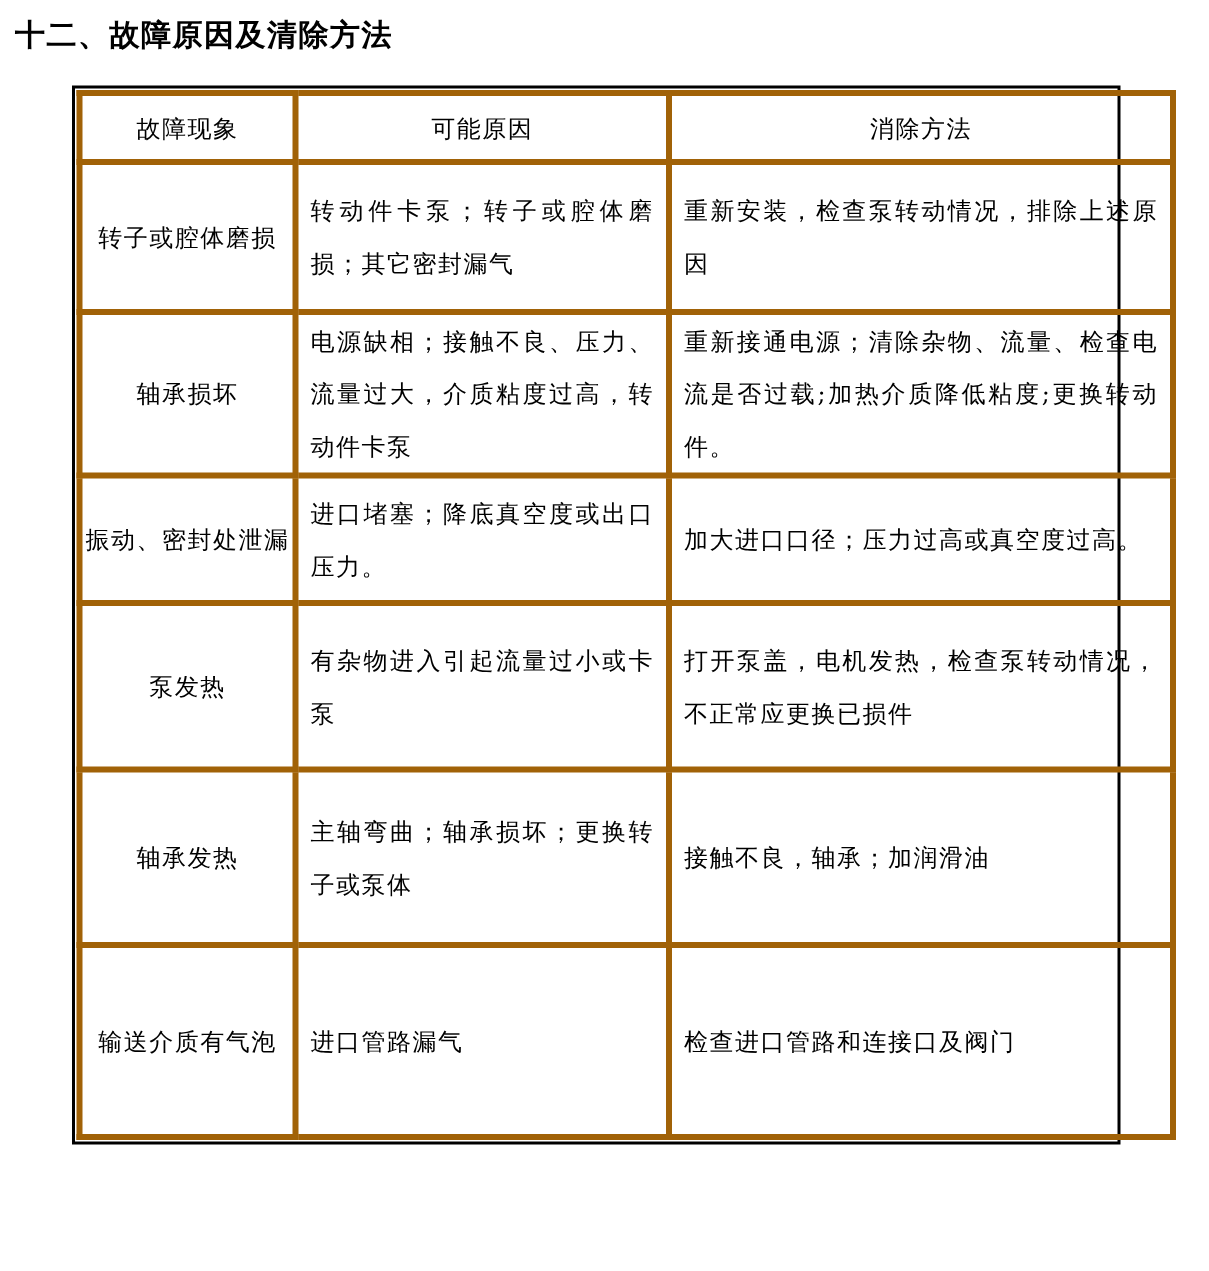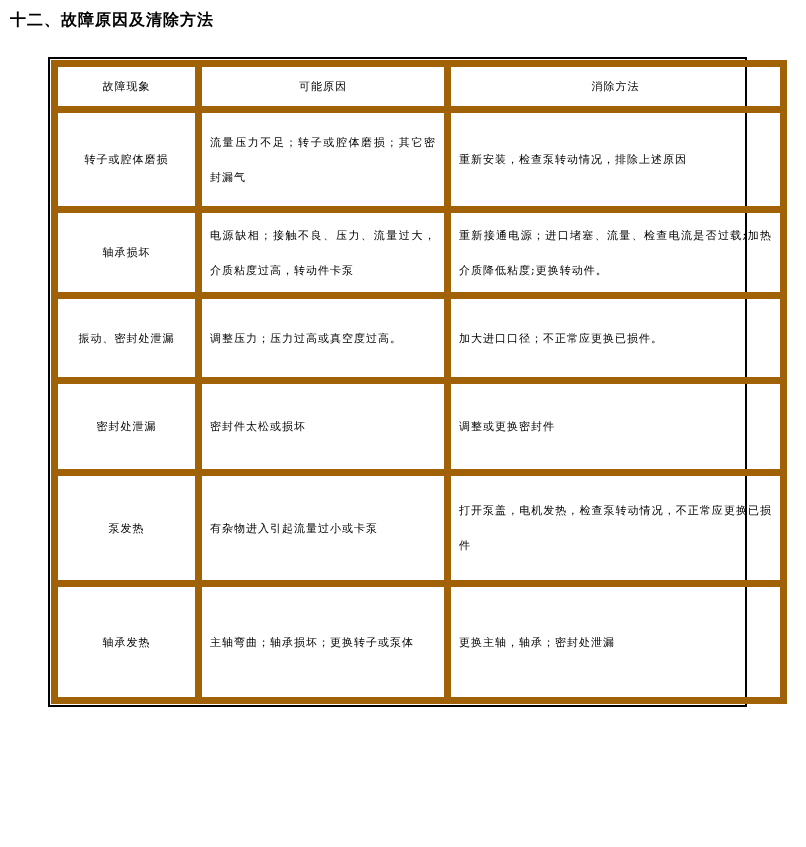--- a/index.html
+++ b/index.html
@@ -8,42 +8,42 @@
     height: 847px;
     background: #ffffff;
     color: #000000;
     font-family: "DejaVu Serif", "Liberation Serif", serif;
     overflow: hidden;
   }
   .doc-title {
     position: absolute;
     left: 10px;
     top: 10px;
-    font-size: 16px;
+    font-size: 20px;
     font-weight: bold;
     letter-spacing: 1px;
     white-space: nowrap;
   }
   .table-outer {
     position: absolute;
     left: 48px;
     top: 57px;
     width: 699px;
     border: 2px solid #000000;
     padding: 1px;
     background: #ffffff;
   }
   table.fault-table {
     border-collapse: collapse;
     width: 100%;
     table-layout: fixed;
   }
   table.fault-table td, table.fault-table th {
-    border: 7px solid #a16207;
-    font-size: 11px;
+    border: 4px solid #a16207;
+    font-size: 16px;
     font-weight: normal;
     letter-spacing: 1px;
     line-height: 35px;
     vertical-align: middle;
     overflow: hidden;
   }
   td.col-phenomenon, th.col-phenomenon {
     width: 144px;
     text-align: center;
   }
@@ -78,43 +78,43 @@
     <thead>
       <tr class="header-row">
         <th class="col-phenomenon">故障现象</th>
         <th class="col-cause">可能原因</th>
         <th class="col-remedy">消除方法</th>
       </tr>
     </thead>
     <tbody>
       <tr class="row-0">
         <td class="col-phenomenon">转子或腔体磨损</td>
-        <td class="col-cause">流量压力不足；转子或腔体磨损；其它密封漏气</td>
+        <td class="col-cause">转动件卡泵；转子或腔体磨损；其它密封漏气</td>
         <td class="col-remedy">重新安装，检查泵转动情况，排除上述原因</td>
       </tr>
       <tr class="row-1">
         <td class="col-phenomenon">轴承损坏</td>
         <td class="col-cause">电源缺相；接触不良、压力、流量过大，介质粘度过高，转动件卡泵</td>
-        <td class="col-remedy">重新接通电源；进口堵塞、流量、检查电流是否过载;加热介质降低粘度;更换转动件。</td>
+        <td class="col-remedy">重新接通电源；清除杂物、流量、检查电流是否过载;加热介质降低粘度;更换转动件。</td>
       </tr>
       <tr class="row-2">
         <td class="col-phenomenon">振动、密封处泄漏</td>
-        <td class="col-cause">调整压力；压力过高或真空度过高。</td>
-        <td class="col-remedy">加大进口口径；不正常应更换已损件。</td>
-      </tr>
-      <tr class="row-3">
-        <td class="col-phenomenon">密封处泄漏</td>
-        <td class="col-cause">密封件太松或损坏</td>
-        <td class="col-remedy">调整或更换密封件</td>
+        <td class="col-cause">进口堵塞；降底真空度或出口压力。</td>
+        <td class="col-remedy">加大进口口径；压力过高或真空度过高。</td>
       </tr>
       <tr class="row-4">
         <td class="col-phenomenon">泵发热</td>
         <td class="col-cause">有杂物进入引起流量过小或卡泵</td>
         <td class="col-remedy">打开泵盖，电机发热，检查泵转动情况，不正常应更换已损件</td>
       </tr>
       <tr class="row-5">
         <td class="col-phenomenon">轴承发热</td>
         <td class="col-cause">主轴弯曲；轴承损坏；更换转子或泵体</td>
-        <td class="col-remedy">更换主轴，轴承；密封处泄漏</td>
+        <td class="col-remedy">接触不良，轴承；加润滑油</td>
+      </tr>
+      <tr class="row-6">
+        <td class="col-phenomenon">输送介质有气泡</td>
+        <td class="col-cause">进口管路漏气</td>
+        <td class="col-remedy">检查进口管路和连接口及阀门</td>
       </tr>
     </tbody>
   </table>
 </div>
 
 </body></html>

